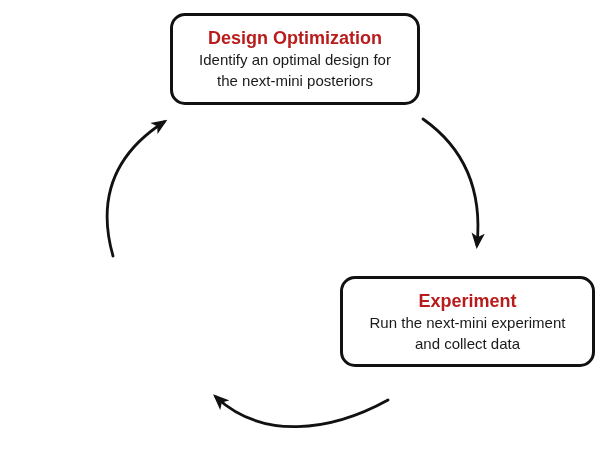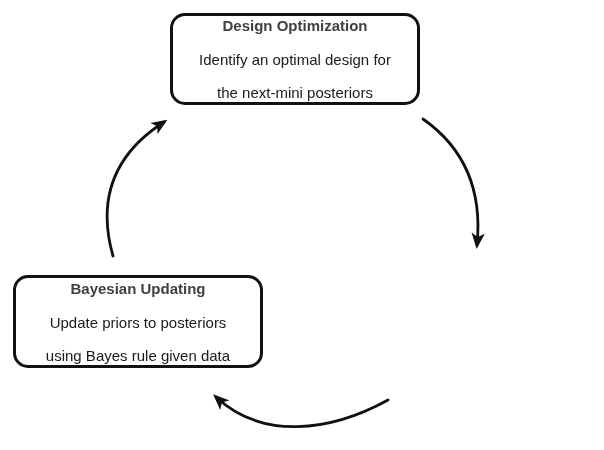--- a/index.html
+++ b/index.html
@@ -39,29 +39,28 @@
     display: flex;
     flex-direction: column;
     align-items: center;
     justify-content: center;
     text-align: center;
     padding: 6px 8px;
     z-index: 2;
   }
   .node-title {
     font-weight: 700;
-    font-size: 15px;
+    font-size: 18px;
     line-height: 22px;
-    color: #404040;
+    color: #b91c1c;
   }
   .node-line {
     font-size: 15px;
     line-height: 21px;
     color: #1a1a1a;
-    margin-top: 12px;
   }
   .node-design     { left: 170px; top: 13px;  width: 250px; height: 92px; }
   .node-bayesian   { left: 13px;  top: 275px; width: 250px; height: 93px; }
   .node-experiment { left: 340px; top: 276px; width: 255px; height: 91px; }
 </style>
 </head>
 <body>
 
 <div class="canvas">
 
@@ -75,20 +74,20 @@
     <path class="arrow-path" marker-end="url(#arrowhead)" d="M 388 400 C 330 432, 262 440, 216 397"></path>
     <path class="arrow-path" marker-end="url(#arrowhead)" d="M 113 256 C 100 210, 105 160, 164 122"></path>
   </svg>
 
   <div class="node node-design">
     <div class="node-title">Design Optimization</div>
     <div class="node-line">Identify an optimal design for</div>
     <div class="node-line">the next-mini posteriors</div>
   </div>
 
-  <div class="node node-bayesian">
-    <div class="node-title">Bayesian Updating</div>
-    <div class="node-line">Update priors to posteriors</div>
-    <div class="node-line">using Bayes rule given data</div>
+
+  <div class="node node-experiment">
+    <div class="node-title">Experiment</div>
+    <div class="node-line">Run the next-mini experiment</div>
+    <div class="node-line">and collect data</div>
   </div>
-
 
 </div>
 
 </body></html>

